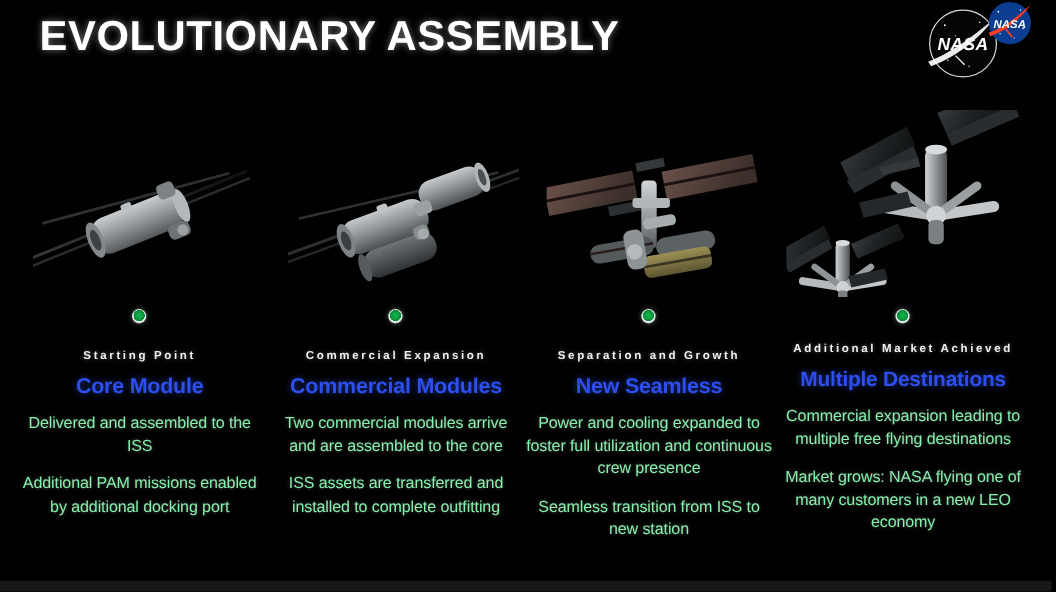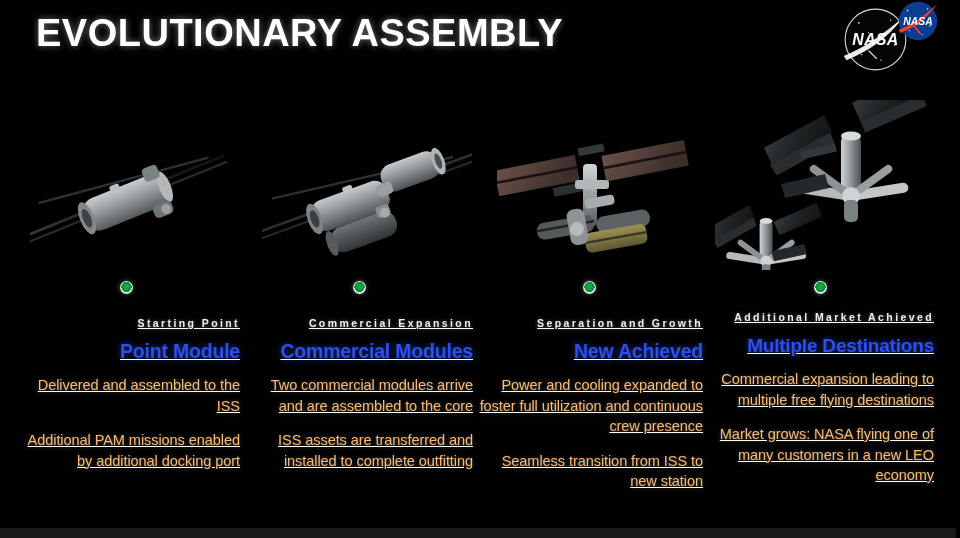--- a/index.html
+++ b/index.html
@@ -79,22 +79,21 @@
   #dot-1 { left: 120px; }
   #dot-2 { left: 353px; }
   #dot-3 { left: 583px; }
   #dot-4 { left: 814px; }
 
   
   .column {
     position: absolute;
     top: 316px;
     width: 226px;
-    text-align: right;
-    text-decoration: underline;
+    text-align: center;
   }
   #col-1 { left: 14px;  }
   #col-2 { left: 247px; }
   #col-3 { left: 477px; }
   #col-4 { left: 708px; }
 
   .eyebrow {
     font-size: 10.5px;
     font-weight: 700;
     letter-spacing: 2.4px;
@@ -112,21 +111,21 @@
     line-height: 23px;
     text-shadow: 0 0 7px rgba(60,100,255,0.55);
     white-space: nowrap;
   }
   #col-4 .heading { font-size: 19px; }
 
   .body-text {
     margin-top: 12px;
     font-size: 14.6px;
     font-weight: 400;
-    color: #fdba74;
+    color: #86efac;
     line-height: 20.5px;
     letter-spacing: -0.1px;
     text-shadow: 0 0 4px rgba(255,255,255,0.28);
   }
   .body-text + .body-text { margin-top: 14px; }
 
   
   #col-4 { top: 310px; }
 
   
@@ -349,35 +348,35 @@
     </svg>
   </div>
 
   <div class="dot" id="dot-1"></div>
   <div class="dot" id="dot-2"></div>
   <div class="dot" id="dot-3"></div>
   <div class="dot" id="dot-4"></div>
 
   <div class="column" id="col-1">
     <div class="eyebrow">Starting Point</div>
-    <div class="heading">Point Module</div>
+    <div class="heading">Core Module</div>
     <div class="body-text">Delivered and assembled to the ISS</div>
     <div class="body-text">Additional PAM missions enabled by additional docking port</div>
   </div>
 
   <div class="column" id="col-2">
     <div class="eyebrow">Commercial Expansion</div>
     <div class="heading">Commercial Modules</div>
     <div class="body-text">Two commercial modules arrive and are assembled to the core</div>
     <div class="body-text">ISS assets are transferred and installed to complete outfitting</div>
   </div>
 
   <div class="column" id="col-3">
     <div class="eyebrow">Separation and Growth</div>
-    <div class="heading">New Achieved</div>
+    <div class="heading">New Seamless</div>
     <div class="body-text">Power and cooling expanded to foster full utilization and continuous crew presence</div>
     <div class="body-text">Seamless transition from ISS to new station</div>
   </div>
 
   <div class="column" id="col-4">
     <div class="eyebrow">Additional Market Achieved</div>
     <div class="heading">Multiple Destinations</div>
     <div class="body-text">Commercial expansion leading to multiple free flying destinations</div>
     <div class="body-text">Market grows: NASA flying one of many customers in a new LEO economy</div>
   </div>

